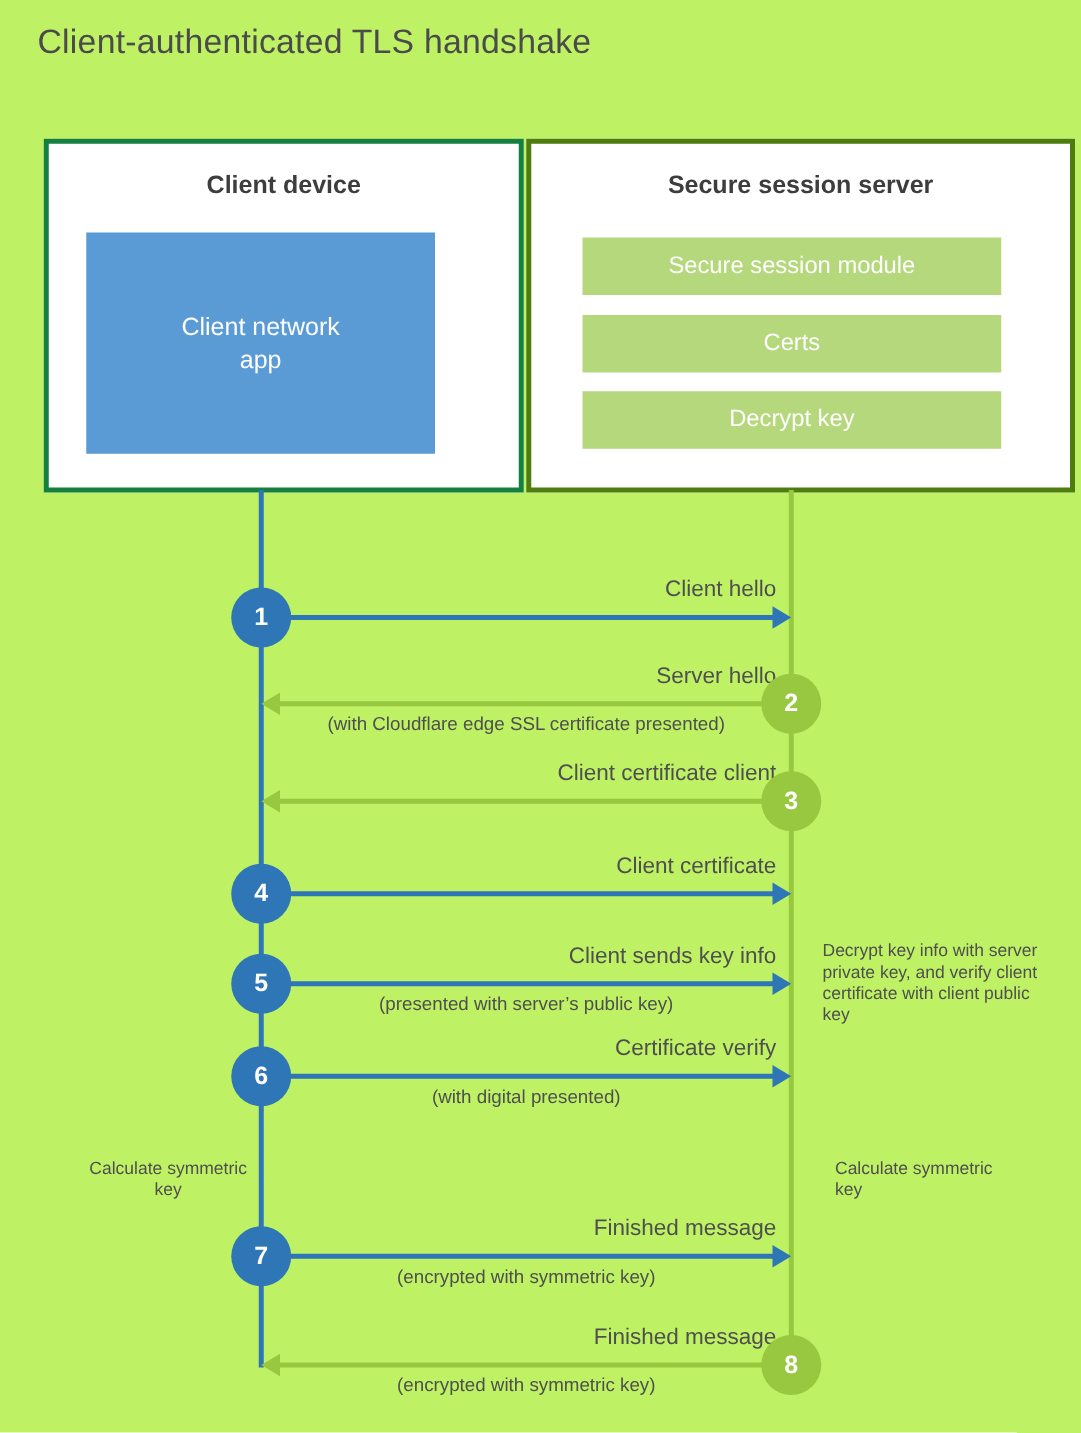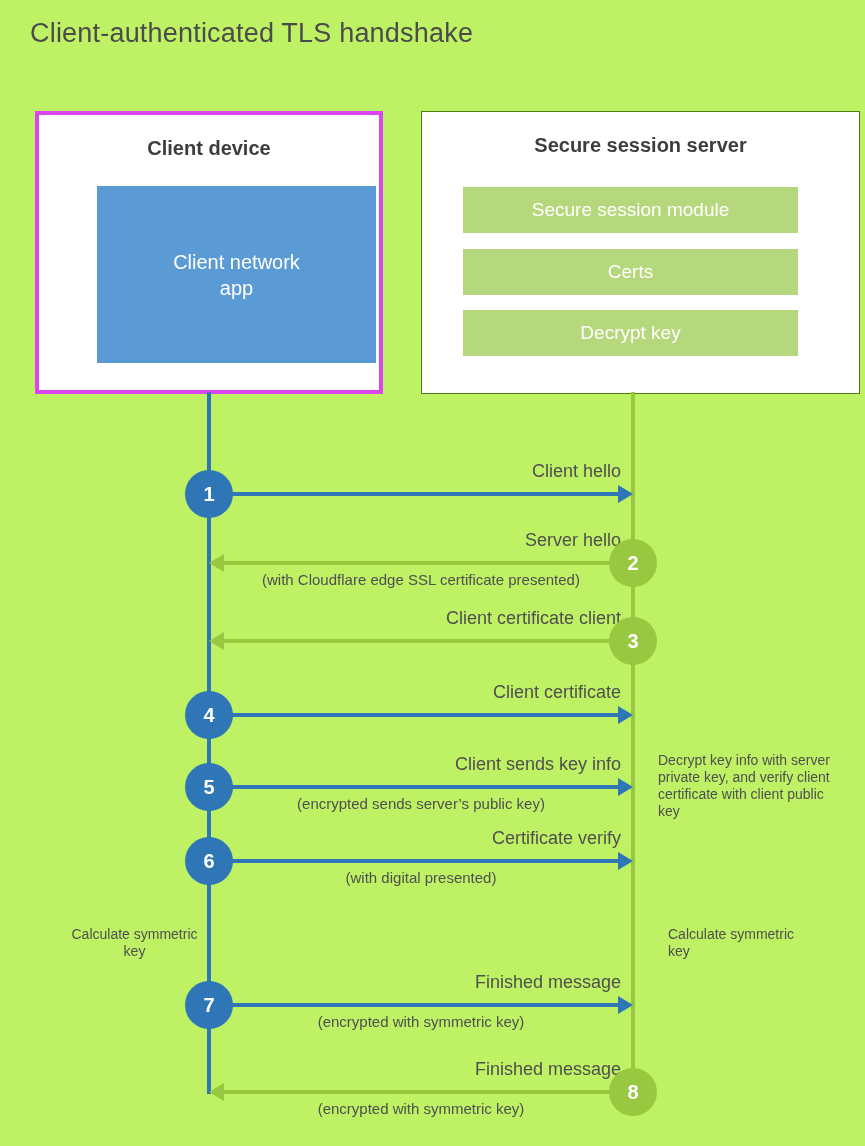--- a/index.html
+++ b/index.html
@@ -6,30 +6,30 @@
   #canvas{
     position:relative;width:865px;height:1146px;background:#bef264;overflow:hidden;
     font-family:"Liberation Sans","DejaVu Sans",sans-serif;
   }
   .title{
     position:absolute;left:30px;top:18px;font-size:27px;font-weight:300;
     color:#4b4b4b;letter-spacing:.2px;
   }
   
   .obox{position:absolute;top:111px;height:283px;box-sizing:border-box;background:#fff;}
-  .client-box{left:35px;width:348px;border:4px solid #d946ef;padding-left:40px;}
-  .server-box{left:421px;width:439px;border:1px solid #4d7c0f;}
+  .client-box{left:35px;width:384px;border:4px solid #15803d;padding-left:40px;}
+  .server-box{left:421px;width:439px;border:4px solid #4d7c0f;}
   .obox h2{
     position:absolute;top:22px;left:0;width:100%;margin:0;text-align:center;
     font-size:20px;font-weight:bold;color:#3d3d3d;
   }
   .app-box{
     position:absolute;left:30px;top:71px;width:279px;height:177px;background:#5b9bd5;
     display:flex;align-items:center;justify-content:center;text-align:center;
-    color:#ffffff;font-size:20px;line-height:1.3;margin-left:28px;
+    color:#ffffff;font-size:20px;line-height:1.3;
   }
   .app-box span{display:inline-block;max-width:150px;}
   .sbar{
     position:absolute;left:41px;width:335px;height:46px;background:#b6d87d;
     display:flex;align-items:center;justify-content:center;
     color:#ffffff;font-size:19px;
   }
   
   .vline{position:absolute;width:4px;}
   .vline.blue{background:#2e76b6;}
@@ -114,21 +114,21 @@
     <div class="alabel" style="top:682px">Client certificate</div>
     <div class="hline blue" style="left:209px;top:713px;width:412px"></div>
     <div class="ah right" style="left:618px;top:706px"></div>
     <div class="circle blue" style="left:185px;top:691px"><span>4</span></div>
   </div>
 
   <div>
     <div class="alabel" style="top:754px">Client sends key info</div>
     <div class="hline blue" style="left:209px;top:785px;width:412px"></div>
     <div class="ah right" style="left:618px;top:778px"></div>
-    <div class="asub" style="top:795px">(encrypted sends server’s public key)</div>
+    <div class="asub" style="top:795px">(presented with server’s public key)</div>
     <div class="circle blue" style="left:185px;top:763px"><span>5</span></div>
   </div>
 
   <div>
     <div class="alabel" style="top:828px">Certificate verify</div>
     <div class="hline blue" style="left:209px;top:859px;width:412px"></div>
     <div class="ah right" style="left:618px;top:852px"></div>
     <div class="asub" style="top:869px">(with digital presented)</div>
     <div class="circle blue" style="left:185px;top:837px"><span>6</span></div>
   </div>

